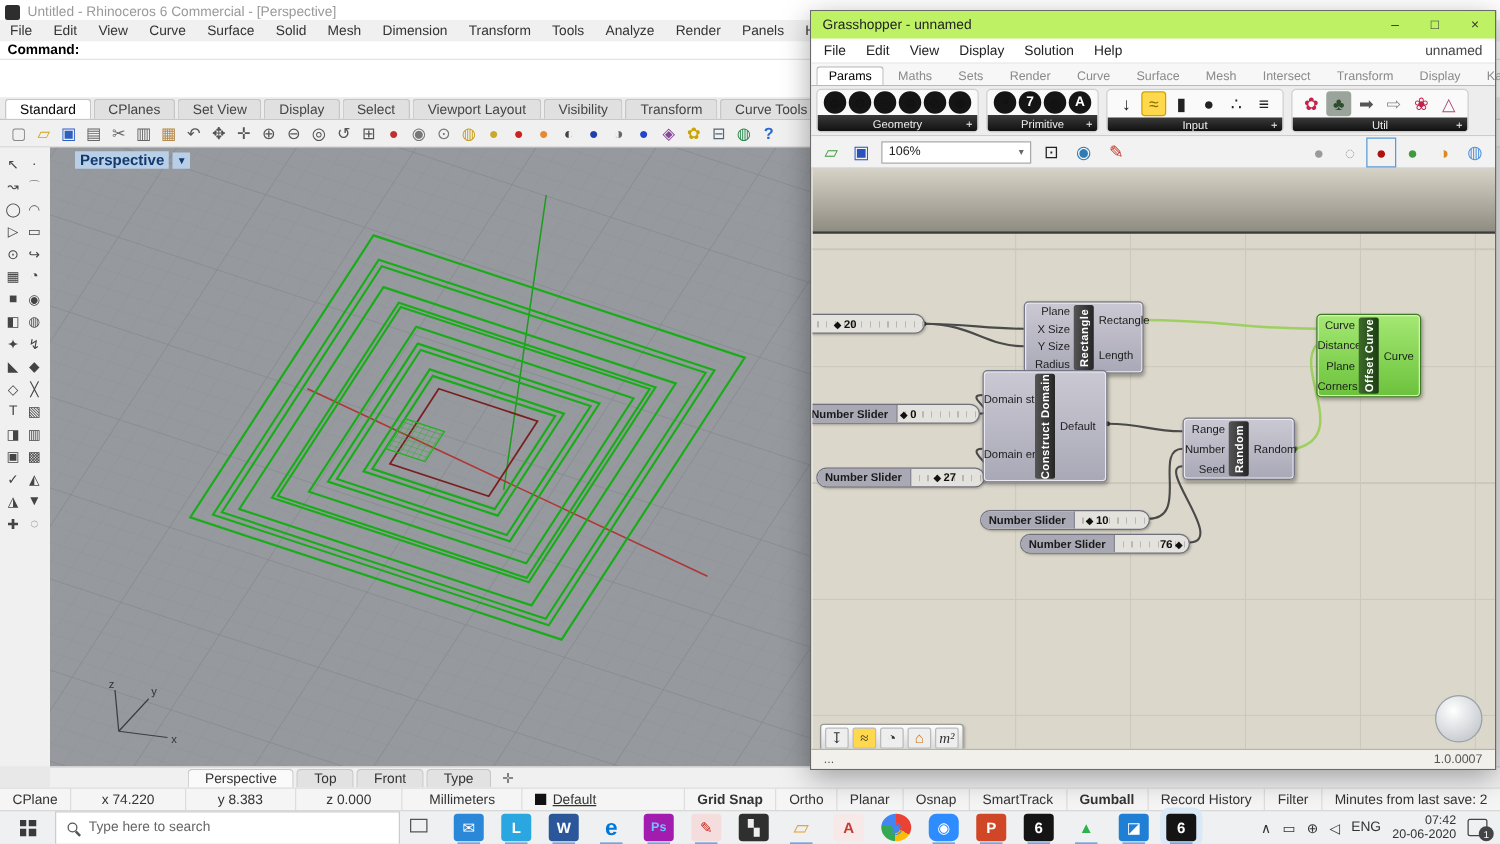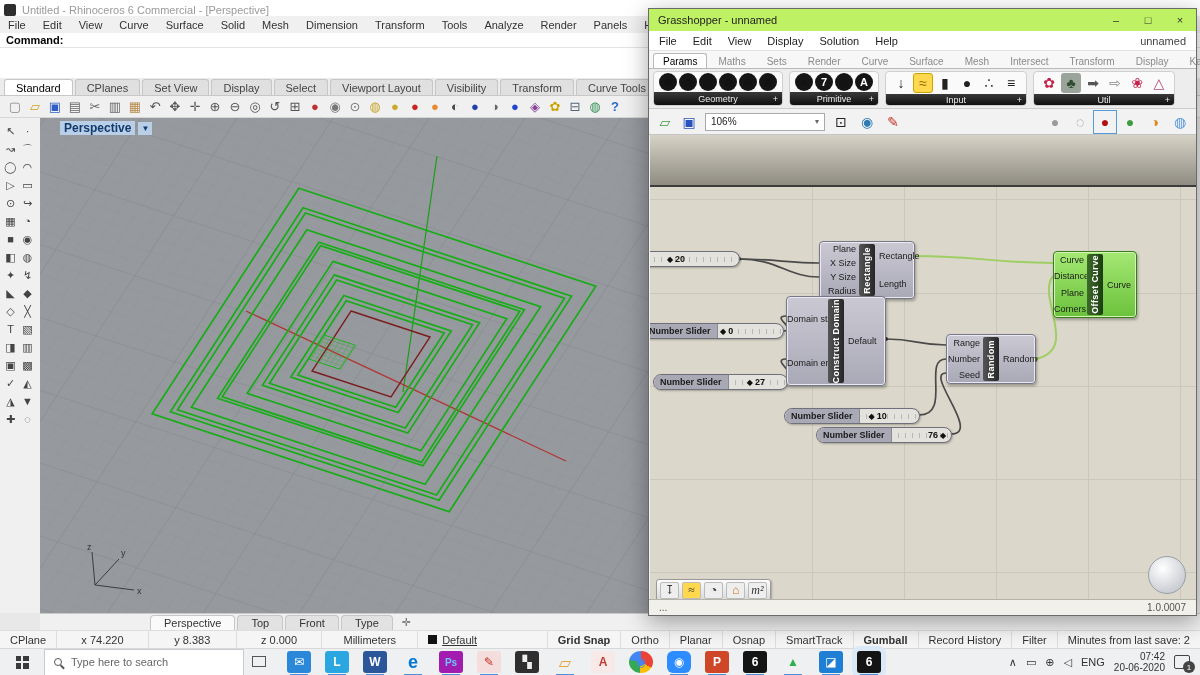--- a/index.html
+++ b/index.html
@@ -33,21 +33,21 @@
   #rh-status{left:0;top:630px;width:1200px;height:18px;background:#f5f5f5;border-top:1px solid #ddd;display:flex;align-items:center;font-size:11px;color:#333;}
   .sseg{padding:0 10px;border-right:1px solid #ddd;height:100%;display:flex;align-items:center;white-space:nowrap;}
   .sseg[data-bold="true"]{font-weight:bold;}
   .layerchip{width:9px;height:9px;background:#111;display:inline-block;margin-right:5px;}
 
   
   #taskbar{left:0;top:648px;width:1200px;height:27px;background:#eef0f1;border-top:1px solid #d8d8d8;display:flex;align-items:center;}
   #startbtn{width:44px;height:27px;display:flex;align-items:center;justify-content:center;}
   .winlogo{width:13px;height:13px;display:grid;grid-template-columns:1fr 1fr;grid-template-rows:1fr 1fr;gap:1.5px;}
   .winlogo i{background:#3a3a3a;}
-  #tb-search{width:200px;height:27px;background:#fff;border:1px solid #c9cdd1;display:flex;align-items:center;padding:0 9px;gap:9px;font-size:11px;color:#666;}
+  #tb-search{width:276px;height:27px;background:#fff;border:1px solid #c9cdd1;display:flex;align-items:center;padding:0 9px;gap:9px;font-size:11px;color:#666;}
   .lens{width:8px;height:8px;border:1.5px solid #555;border-radius:50%;position:relative;flex:none;}
   .lens::after{content:"";position:absolute;width:5px;height:1.5px;background:#555;transform:rotate(45deg);right:-4px;bottom:-2px;}
   #taskview{width:30px;text-align:center;}
   .tvbox{display:inline-block;width:14px;height:11px;border:1.5px solid #555;position:relative;}
   #tb-apps{display:flex;align-items:center;margin-left:6px;}
   .app{width:24px;height:22px;margin:0 7px;display:flex;align-items:center;justify-content:center;font-size:12px;font-weight:bold;border-radius:3px;position:relative;}
   .app[data-u="true"]::after{content:"";position:absolute;bottom:-3px;left:3px;right:3px;height:2px;background:#4a90d9;}
   .app[data-a="true"]{box-shadow:0 0 0 5px #d9e9f7;background-clip:padding-box;}
   #tray{margin-left:auto;display:flex;align-items:center;gap:9px;padding-right:10px;font-size:11px;color:#333;}
   #clock{text-align:right;font-size:10px;line-height:11px;color:#333;}

